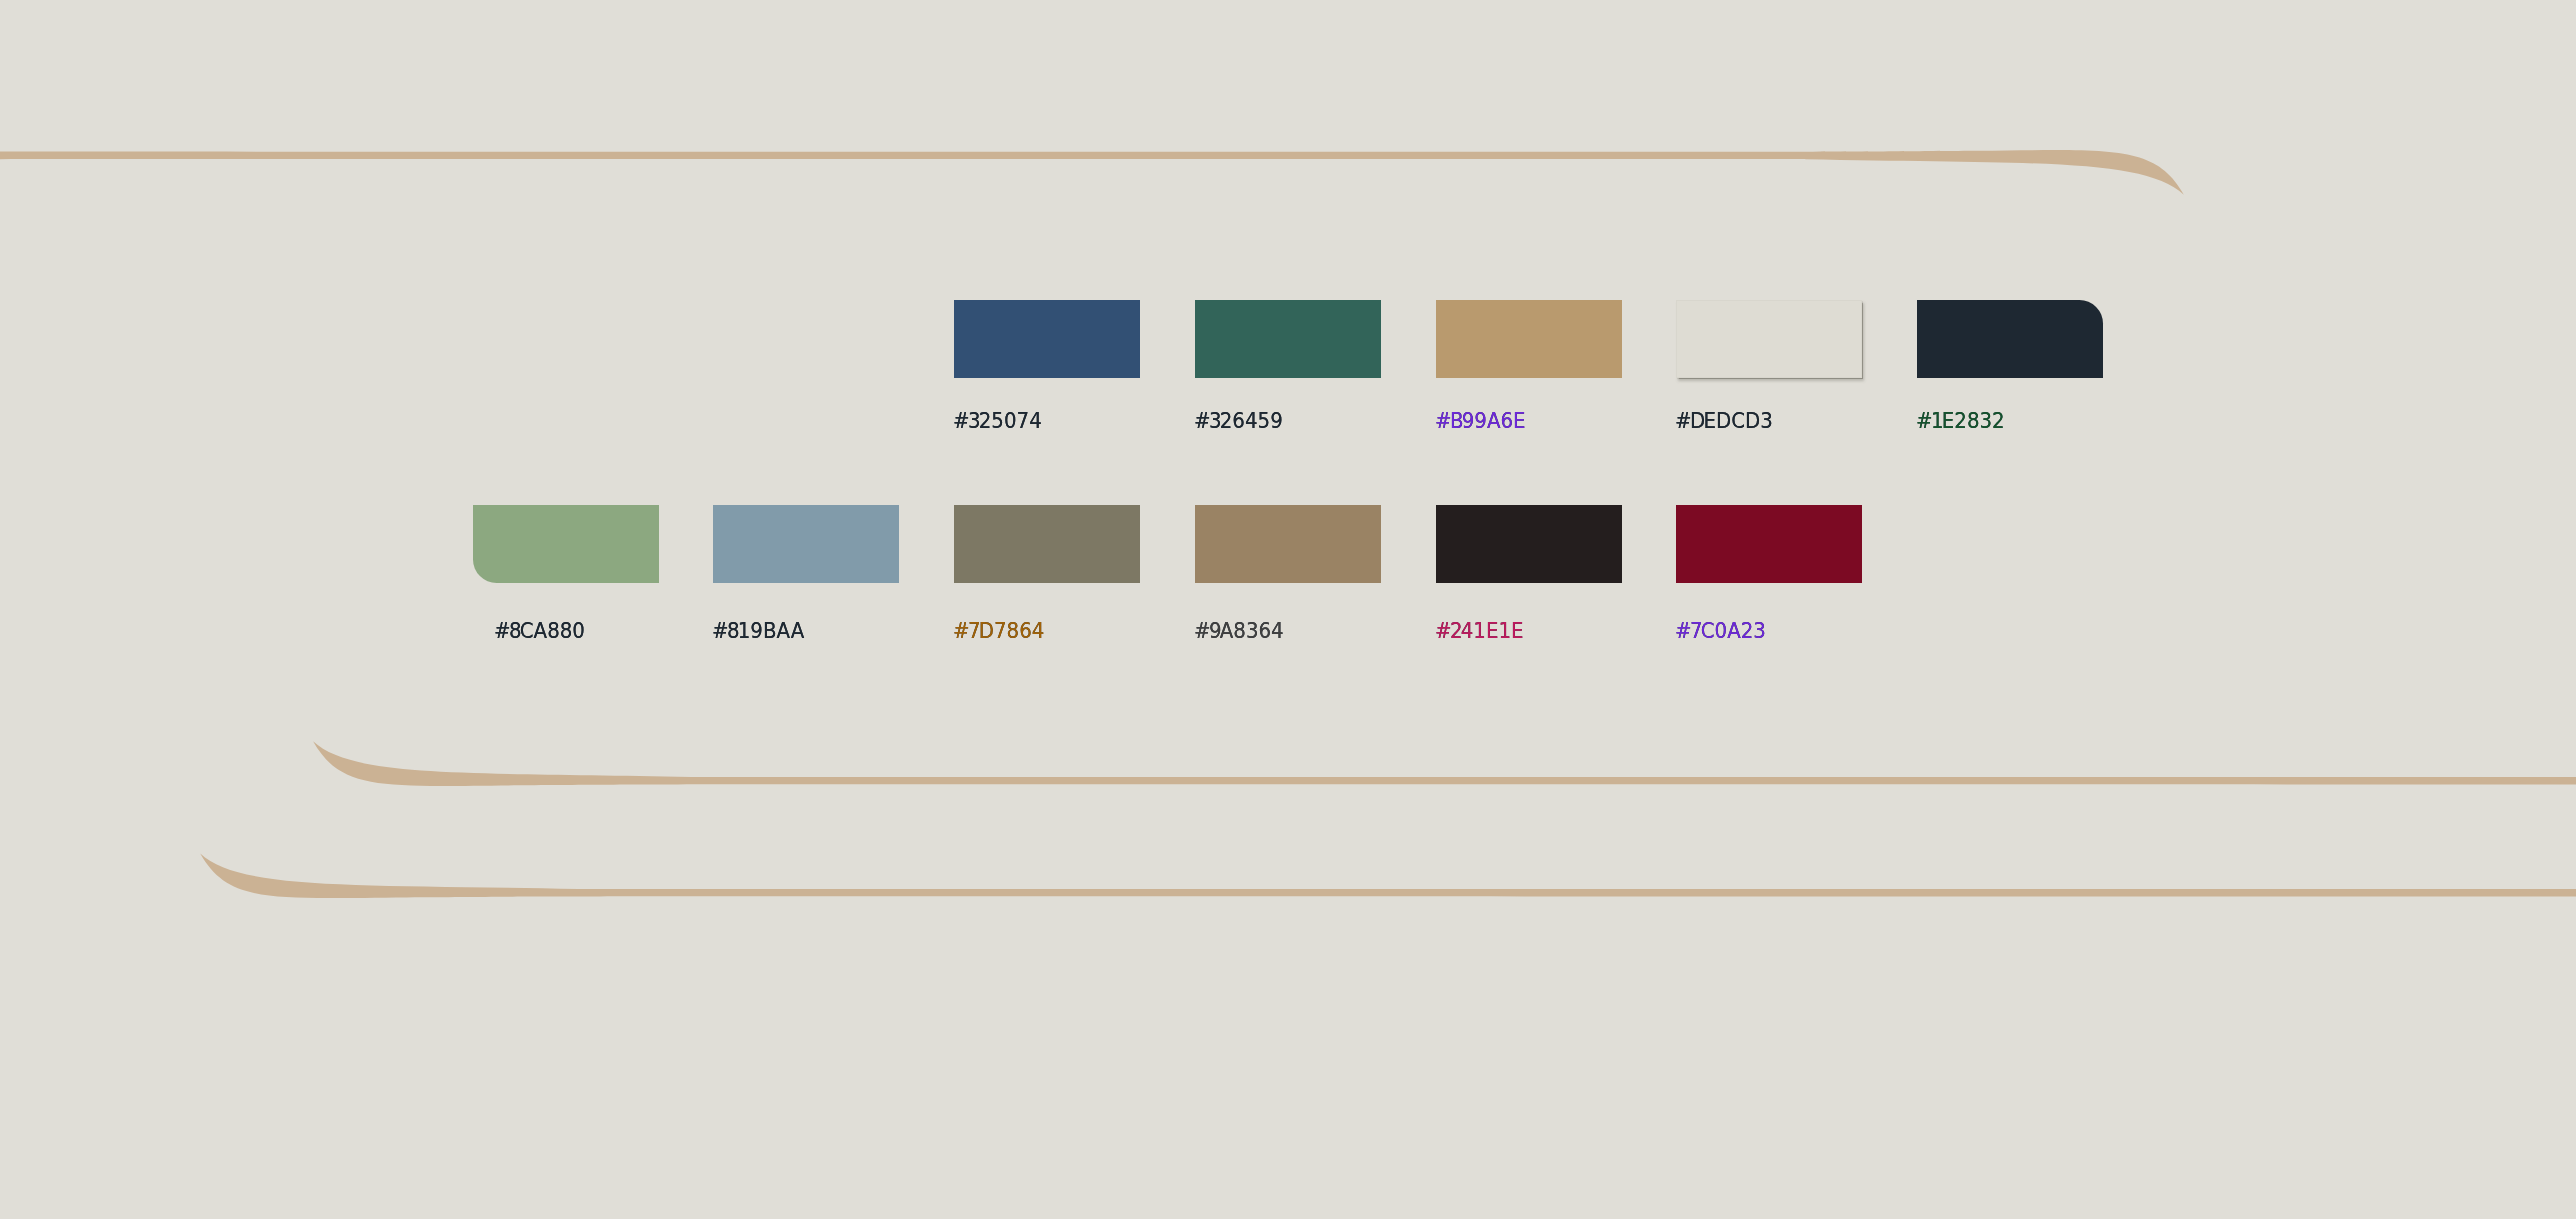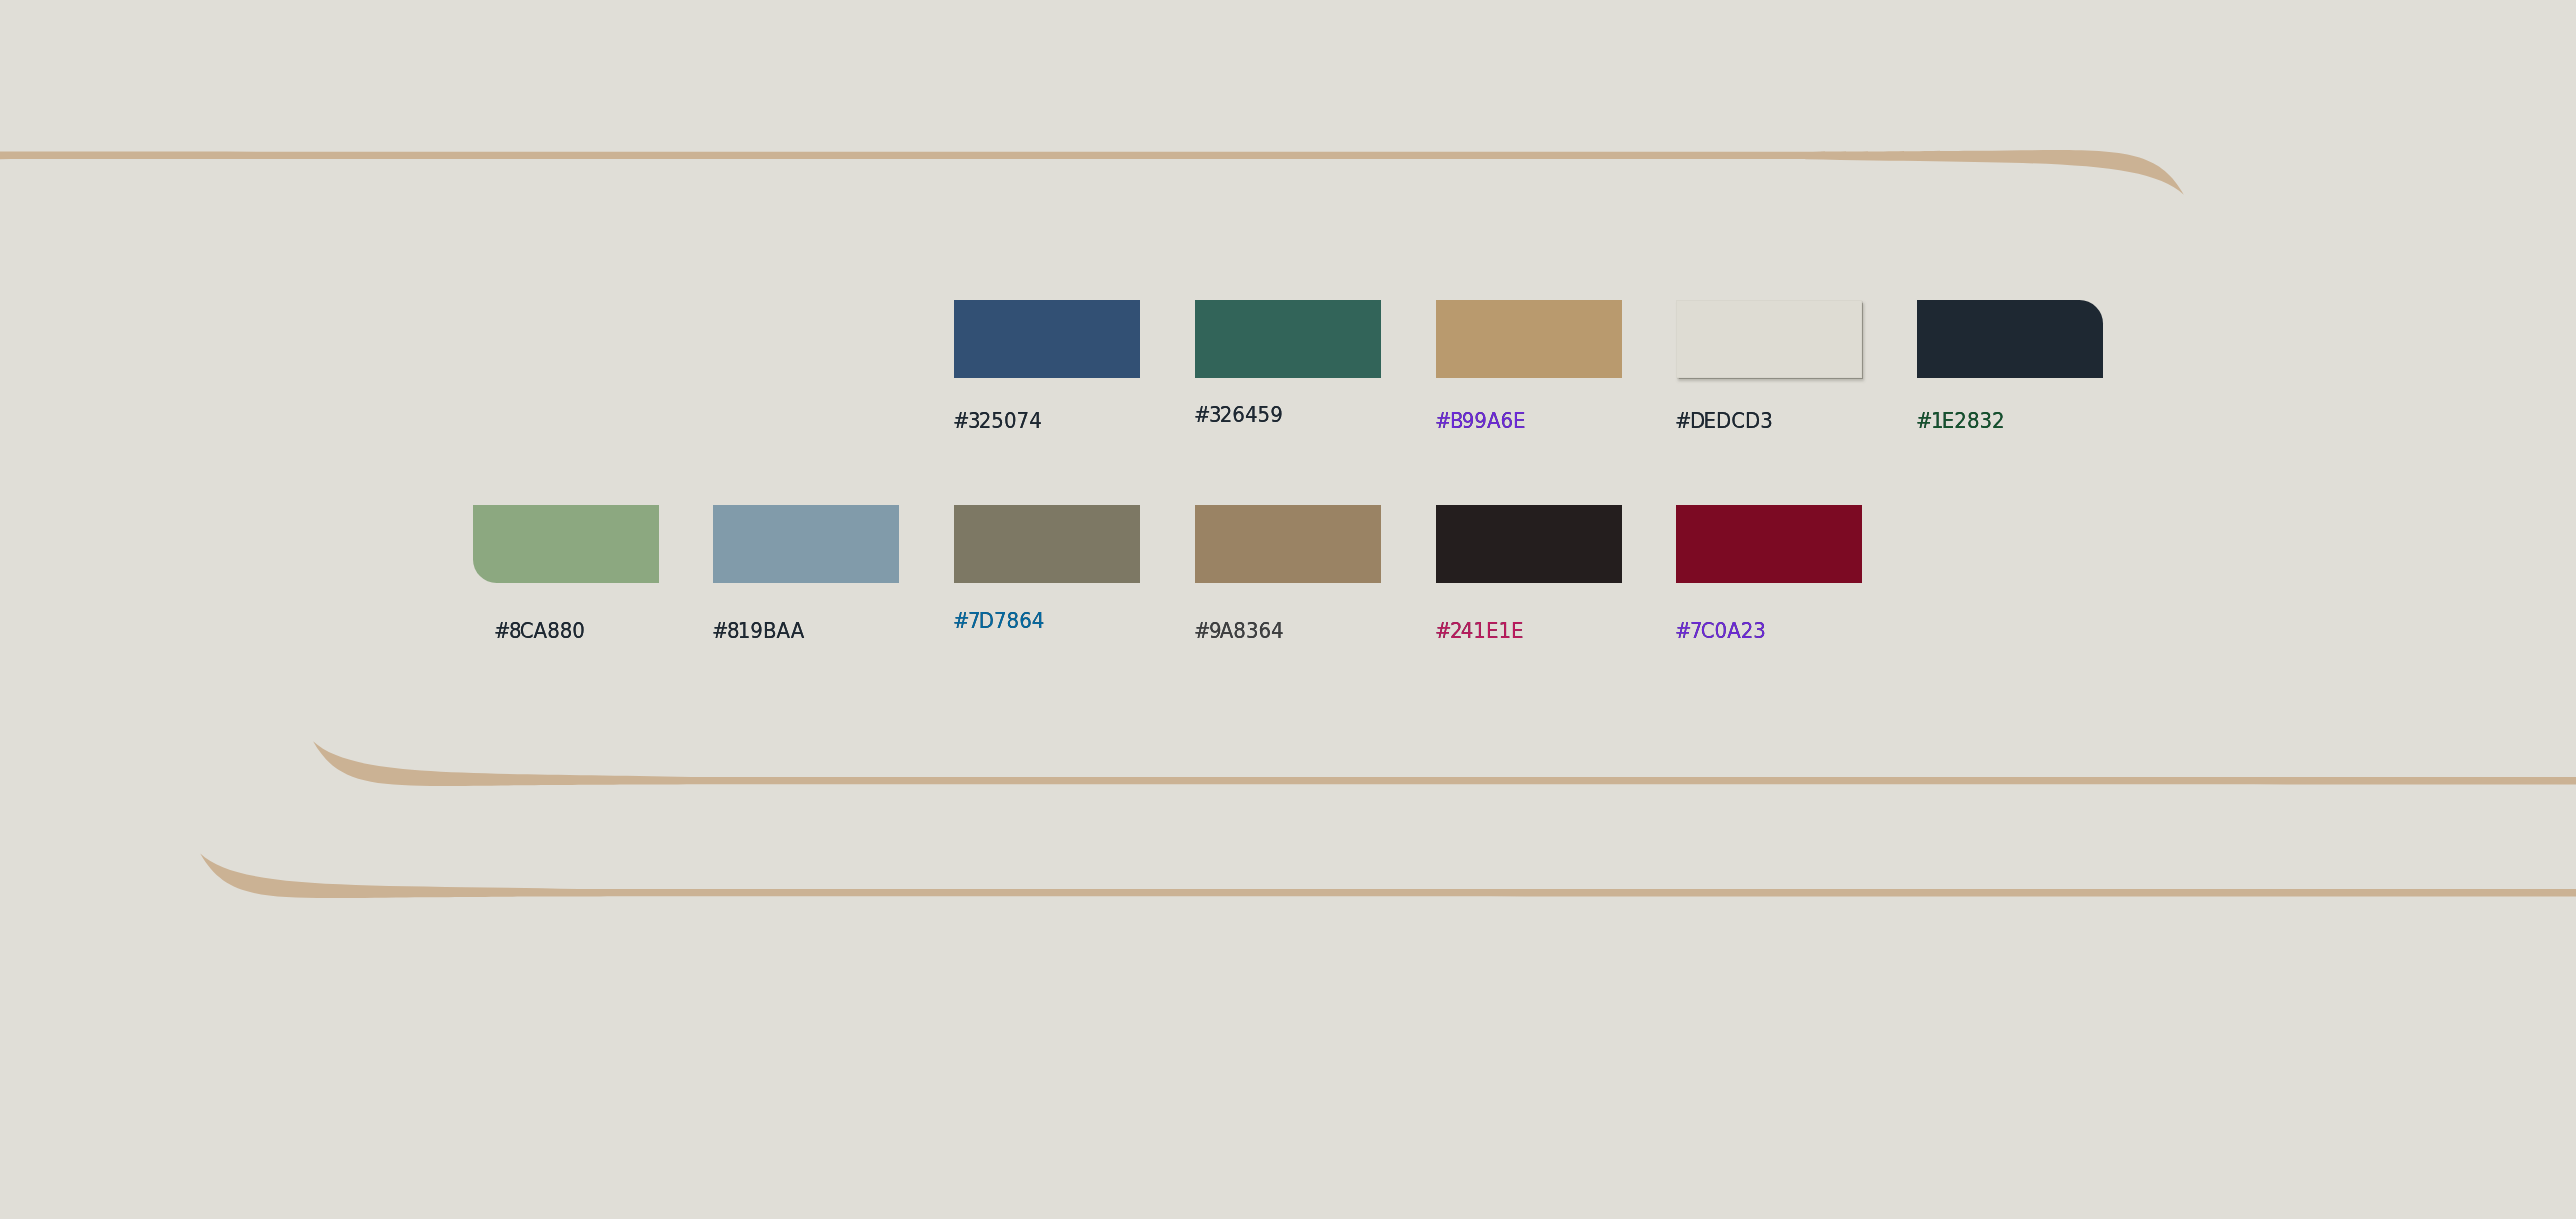--- a/index.html
+++ b/index.html
@@ -29,21 +29,21 @@
         <path d="M 364.60 863.60 C 411.13 906.57 541.68 899.46 805.00 905.00 C 818.17 905.28 2956.10 905.01 3000.00 905.00 L 3220 905.00 L 3220 913.80 L 3000.00 913.80 C 652.90 913.37 835.07 913.24 605.00 914.80 C 447.82 915.87 397.82 922.49 364.60 863.60 Z" transform="translate(-131.4,130.6)" fill="#CBB294"></path>
       </g>
   </svg>
   <div id="swatches">
       <div class="sw-cell" style="left: 954px; top: 300px; width: 186px;">
         <div class="sw-chip" style="width: 186px; height: 78px; background: rgb(50, 80, 116);"></div>
         <div class="sw-label" style="color: rgb(30, 40, 50); top: 112px;">#325074</div>
       </div>
       <div class="sw-cell" style="left: 1195px; top: 300px; width: 186px;">
         <div class="sw-chip" style="width: 186px; height: 78px; background: rgb(50, 100, 89);"></div>
-        <div class="sw-label" style="color: rgb(30, 40, 50); top: 106px;">#326459</div>
+        <div class="sw-label" style="color: rgb(30, 40, 50); top: 112px;">#326459</div>
       </div>
       <div class="sw-cell" style="left: 1436px; top: 300px; width: 186px;">
         <div class="sw-chip" style="width: 186px; height: 78px; background: rgb(185, 154, 110);"></div>
         <div class="sw-label" style="color: #6d28d9; top: 112px;">#B99A6E</div>
       </div>
       <div class="sw-cell" style="left: 1676px; top: 300px; width: 186px;">
         <div class="sw-chip" style="width: 186px; height: 78px; background: rgb(222, 220, 211); border: 0.9px solid rgb(216, 214, 205); box-sizing: border-box; box-shadow: rgba(90, 88, 78, 0.45) 0.9px 0.9px 0.9px, rgba(110, 108, 98, 0.35) 1.7px 2.6px 2.6px;"></div>
         <div class="sw-label" style="color: rgb(30, 40, 50); top: 112px;">#DEDCD3</div>
       </div>
       <div class="sw-cell" style="left: 1917px; top: 300px; width: 186px;">
@@ -53,21 +53,21 @@
       <div class="sw-cell" style="left: 473px; top: 505px; width: 186px;">
         <div class="sw-chip" style="width: 186px; height: 78px; background: rgb(140, 168, 128); border-bottom-left-radius: 23.6px;"></div>
         <div class="sw-label" style="color: rgb(30, 40, 50); top: 117px; margin-left: 22px;">#8CA880</div>
       </div>
       <div class="sw-cell" style="left: 713px; top: 505px; width: 186px;">
         <div class="sw-chip" style="width: 186px; height: 78px; background: rgb(129, 155, 170);"></div>
         <div class="sw-label" style="color: rgb(30, 40, 50); top: 117px;">#819BAA</div>
       </div>
       <div class="sw-cell" style="left: 954px; top: 505px; width: 186px;">
         <div class="sw-chip" style="width: 186px; height: 78px; background: rgb(125, 120, 100);"></div>
-        <div class="sw-label" style="color: #0369a1; top: 107px;">#7D7864</div>
+        <div class="sw-label" style="color: #a16207; top: 117px;">#7D7864</div>
       </div>
       <div class="sw-cell" style="left: 1195px; top: 505px; width: 186px;">
         <div class="sw-chip" style="width: 186px; height: 78px; background: rgb(154, 131, 100);"></div>
         <div class="sw-label" style="color: #404040; top: 117px;">#9A8364</div>
       </div>
       <div class="sw-cell" style="left: 1436px; top: 505px; width: 186px;">
         <div class="sw-chip" style="width: 186px; height: 78px; background: rgb(36, 30, 30);"></div>
         <div class="sw-label" style="color: #be185d; top: 117px;">#241E1E</div>
       </div>
       <div class="sw-cell" style="left: 1676px; top: 505px; width: 186px;">

